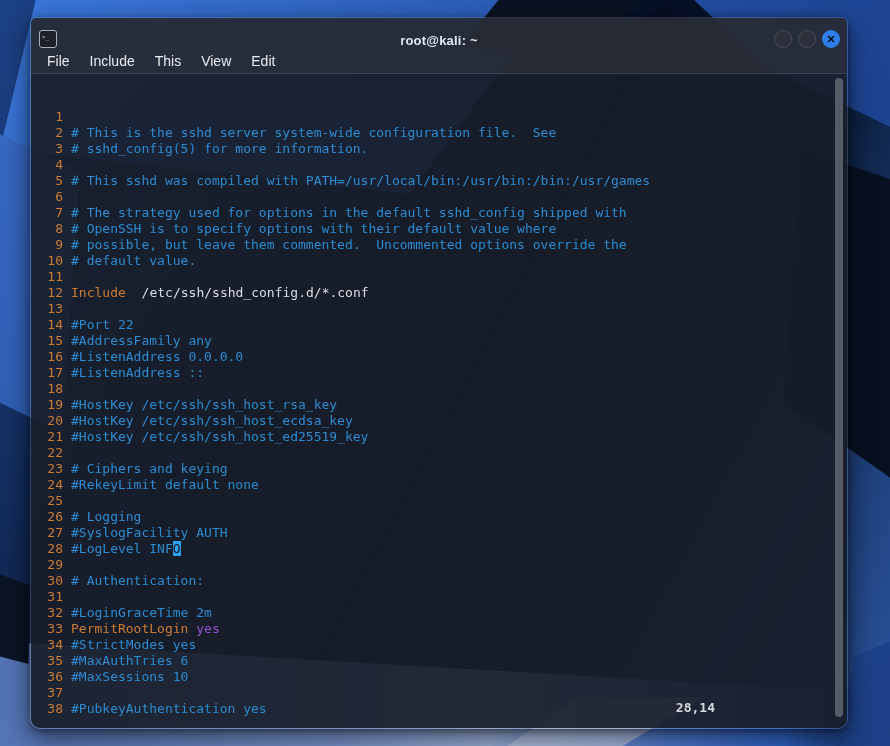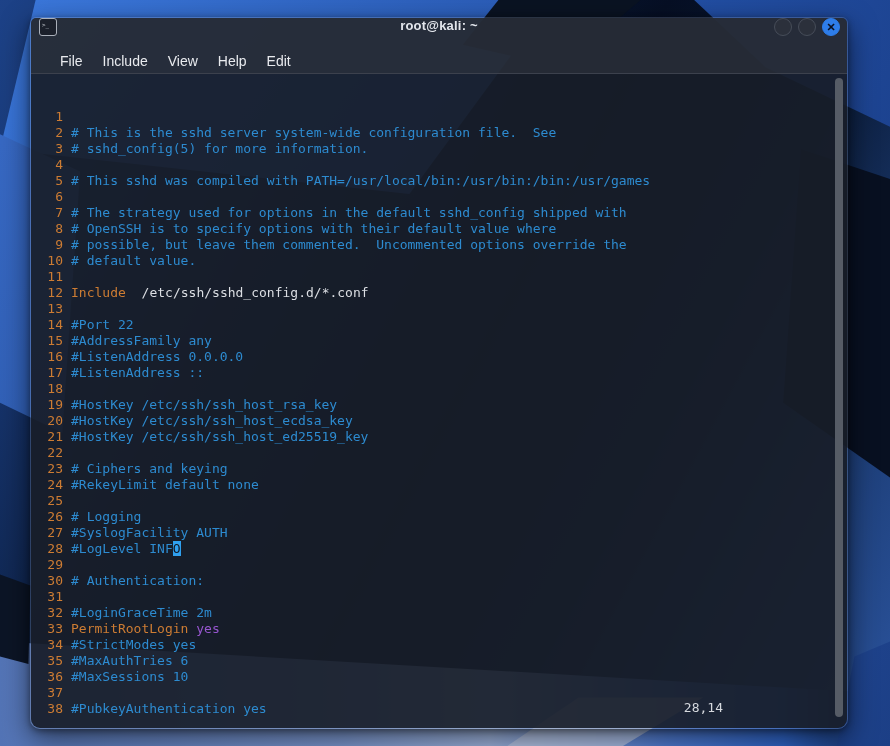--- a/index.html
+++ b/index.html
@@ -19,53 +19,53 @@
   .s8 { clip-path:polygon(0 77%,3.4% 78.5%,3.2% 89%,0 88%); background:#0c1526; }
   .s9 { clip-path:polygon(96% 88%,100% 86%,100% 100%,94% 100%); background:linear-gradient(120deg,#3f74d8,#1c3f86); }
 
   
   .window { position:absolute; left:30px; top:17px; width:818px; height:712px;
     border-radius:6px 6px 10px 10px; overflow:hidden;
     border:1px solid rgba(125,135,155,.28);
     box-shadow:0 10px 28px rgba(0,0,0,.55), 0 2px 6px rgba(0,0,0,.4); }
 
   .titlebar { position:relative; height:30px; background:rgba(38,43,54,.97);
-    display:flex; align-items:flex-start; }
+    display:flex; align-items:flex-end; }
   .win-icon { width:18px; height:18px; margin-left:8px; border:1px solid #aab0ba; border-radius:3px;
     background:#1b202b; color:#cfd4db; font-family:"DejaVu Sans Mono", monospace; font-size:6px;
     display:flex; align-items:flex-start; justify-content:flex-start; padding:2px 0 0 2px; }
   .win-title { position:absolute; left:0; right:0; text-align:center; color:#e3e6ec;
     font-size:13px; font-weight:700; letter-spacing:.2px; pointer-events:none; }
   .win-buttons { margin-left:auto; display:flex; gap:6px; padding-right:7px; z-index:1; }
   .wbtn { width:18px; height:18px; border-radius:50%; background:#2b303b; border:1px solid #474d59; }
   .wbtn.close { background:var(--accent-close,#2e7de9); border-color:var(--accent-close,#2e7de9);
     color:#0b1020; font-size:11px; font-weight:700; line-height:16px; text-align:center; }
 
   .menubar { height:26px; background:rgba(38,43,54,.97); display:flex; align-items:center;
-    padding-left:19px; border-bottom:1px solid #3c414d; }
+    padding-left:6px; border-bottom:1px solid #3c414d; }
   .menu-item { color:#e8eaee; font-size:14px; padding:2px 10px; border-radius:2px; }
 
   .content { position:relative; height:655px; background:rgba(24,29,40,.92);
     font-family:"DejaVu Sans Mono", monospace; font-size:13px; line-height:16px;
     padding-top:3px; white-space:pre; }
   .line { height:16px; }
   .lnum { display:inline-block; width:32px; text-align:right; color:var(--line-number,#cd7c33); }
   .code { margin-left:8px; }
   .c   { color:var(--comment,#2d8bd0); }
   .k   { color:var(--keyword,#cd7c33);text-align:center; }
   .t   { color:var(--fg,#dcdfe4);margin-left:8px; }
   .v   { color:var(--value,#9756cf); }
   .cur { background:var(--cursor-bg,#2fa0ef); color:var(--cursor-fg,#10141f); }
 
   .scrollbar-thumb { position:absolute; right:4px; top:4px; bottom:12px; width:8px;
     border-radius:4px; background:#565c66; }
 
   .statusline { position:absolute; bottom:29px; left:0; right:0; height:16px;
     color:#d6d9de; font-family:"DejaVu Sans Mono", monospace; font-size:13px; }
-  .ruler { position:absolute; right:124px; }
+  .ruler { position:absolute; right:132px;font-weight:bold; }
   .scrollpos { position:absolute; right:28px;margin-top:40px; }
 </style>
 </head>
 <body>
 
 <div class="desktop">
   <div class="shape s1"></div>
   <div class="shape s2"></div>
   <div class="shape s3"></div>
   <div class="shape s4"></div>
@@ -83,22 +83,22 @@
       <div class="win-buttons">
         <div class="wbtn"></div>
         <div class="wbtn"></div>
         <div class="wbtn close">✕</div>
       </div>
     </div>
 
     <div class="menubar">
         <div class="menu-item">File</div>
         <div class="menu-item">Include</div>
+        <div class="menu-item">This</div>
         <div class="menu-item">View</div>
-        <div class="menu-item">Help</div>
         <div class="menu-item">Edit</div>
       </div>
 
     <div class="content">
       <div><div class="line"><span class="lnum">1</span><span class="code"></span></div><div class="line"><span class="lnum">2</span><span class="code"><span class="c"># This is the sshd server system-wide configuration file.  See</span></span></div><div class="line"><span class="lnum">3</span><span class="code"><span class="c"># sshd_config(5) for more information.</span></span></div><div class="line"><span class="lnum">4</span><span class="code"></span></div><div class="line"><span class="lnum">5</span><span class="code"><span class="c"># This sshd was compiled with PATH=/usr/local/bin:/usr/bin:/bin:/usr/games</span></span></div><div class="line"><span class="lnum">6</span><span class="code"></span></div><div class="line"><span class="lnum">7</span><span class="code"><span class="c"># The strategy used for options in the default sshd_config shipped with</span></span></div><div class="line"><span class="lnum">8</span><span class="code"><span class="c"># OpenSSH is to specify options with their default value where</span></span></div><div class="line"><span class="lnum">9</span><span class="code"><span class="c"># possible, but leave them commented.  Uncommented options override the</span></span></div><div class="line"><span class="lnum">10</span><span class="code"><span class="c"># default value.</span></span></div><div class="line"><span class="lnum">11</span><span class="code"></span></div><div class="line"><span class="lnum">12</span><span class="code"><span class="k">Include</span><span class="t"> /etc/ssh/sshd_config.d/*.conf</span></span></div><div class="line"><span class="lnum">13</span><span class="code"></span></div><div class="line"><span class="lnum">14</span><span class="code"><span class="c">#Port 22</span></span></div><div class="line"><span class="lnum">15</span><span class="code"><span class="c">#AddressFamily any</span></span></div><div class="line"><span class="lnum">16</span><span class="code"><span class="c">#ListenAddress 0.0.0.0</span></span></div><div class="line"><span class="lnum">17</span><span class="code"><span class="c">#ListenAddress ::</span></span></div><div class="line"><span class="lnum">18</span><span class="code"></span></div><div class="line"><span class="lnum">19</span><span class="code"><span class="c">#HostKey /etc/ssh/ssh_host_rsa_key</span></span></div><div class="line"><span class="lnum">20</span><span class="code"><span class="c">#HostKey /etc/ssh/ssh_host_ecdsa_key</span></span></div><div class="line"><span class="lnum">21</span><span class="code"><span class="c">#HostKey /etc/ssh/ssh_host_ed25519_key</span></span></div><div class="line"><span class="lnum">22</span><span class="code"></span></div><div class="line"><span class="lnum">23</span><span class="code"><span class="c"># Ciphers and keying</span></span></div><div class="line"><span class="lnum">24</span><span class="code"><span class="c">#RekeyLimit default none</span></span></div><div class="line"><span class="lnum">25</span><span class="code"></span></div><div class="line"><span class="lnum">26</span><span class="code"><span class="c"># Logging</span></span></div><div class="line"><span class="lnum">27</span><span class="code"><span class="c">#SyslogFacility AUTH</span></span></div><div class="line"><span class="lnum">28</span><span class="code"><span class="c">#LogLevel INF</span><span class="cur">O</span></span></div><div class="line"><span class="lnum">29</span><span class="code"></span></div><div class="line"><span class="lnum">30</span><span class="code"><span class="c"># Authentication:</span></span></div><div class="line"><span class="lnum">31</span><span class="code"></span></div><div class="line"><span class="lnum">32</span><span class="code"><span class="c">#LoginGraceTime 2m</span></span></div><div class="line"><span class="lnum">33</span><span class="code"><span class="k">PermitRootLogin</span><span class="v"> yes</span></span></div><div class="line"><span class="lnum">34</span><span class="code"><span class="c">#StrictModes yes</span></span></div><div class="line"><span class="lnum">35</span><span class="code"><span class="c">#MaxAuthTries 6</span></span></div><div class="line"><span class="lnum">36</span><span class="code"><span class="c">#MaxSessions 10</span></span></div><div class="line"><span class="lnum">37</span><span class="code"></span></div><div class="line"><span class="lnum">38</span><span class="code"><span class="c">#PubkeyAuthentication yes</span></span></div></div>
       <div class="statusline">
         <span class="ruler">28,14</span>
         <span class="scrollpos">Top</span>
       </div>
       <div class="scrollbar-thumb"></div>

